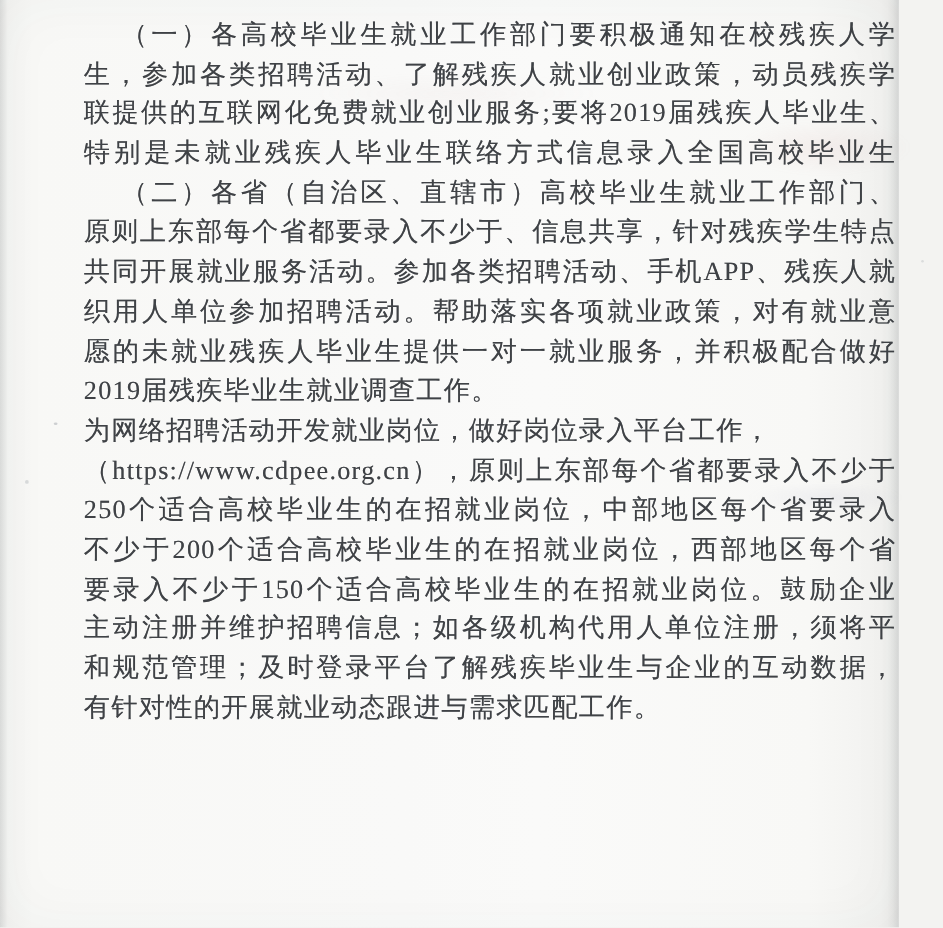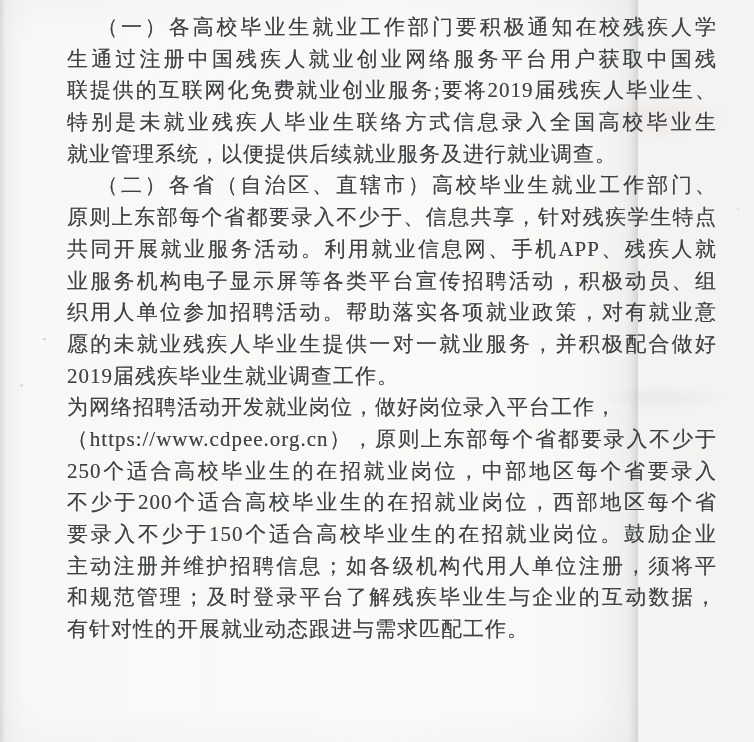--- a/index.html
+++ b/index.html
@@ -4,21 +4,21 @@
 <style>
   html, body {
     margin: 0; padding: 0;
     width: 754px; height: 742px;
     overflow: hidden;
     background: #f3f3f1;
     font-family: "Liberation Serif", "DejaVu Serif", serif;
   }
   .page {
     position: relative;
-    width: 638px; height: 742px;
+    width: 719px; height: 742px;
     background: linear-gradient(90deg,
       #ececea 0px, #f4f4f2 7px, #f8f8f6 26px,
       #f9f9f8 45%, #fafaf9 60%,
       #f8f8f6 90%, #f2f2f0 98%, #e9e9e7 100%);
   }
   .page::after {
     content: "";
     position: absolute; inset: 0;
     box-shadow: inset 0 0 48px rgba(60,64,70,0.04);
     pointer-events: none;
@@ -76,30 +76,28 @@
   <div class="bleed b2"></div>
   <div class="bleed b3"></div>
 
   <div class="speck s1"></div>
   <div class="speck s2"></div>
   <div class="speck s3"></div>
 
   <div class="content" style="color: rgb(63, 66, 70);">
       <div class="paragraph">
         <div class="line indent">（一）各高校毕业生就业工作部门要积极通知在校残疾人学</div>
-        <div class="line">生通过注册中国残疾人就业创业网络服务平台用户获取中国残</div>
+        <div class="line">生，参加各类招聘活动、了解残疾人就业创业政策，动员残疾学</div>
         <div class="line">联提供的互联网化免费就业创业服务;要将2019届残疾人毕业生、</div>
         <div class="line">特别是未就业残疾人毕业生联络方式信息录入全国高校毕业生</div>
-        <div class="line short">就业管理系统，以便提供后续就业服务及进行就业调查。</div>
       </div>
       <div class="paragraph">
         <div class="line indent">（二）各省（自治区、直辖市）高校毕业生就业工作部门、</div>
         <div class="line">原则上东部每个省都要录入不少于、信息共享，针对残疾学生特点</div>
-        <div class="line">共同开展就业服务活动。利用就业信息网、手机APP、残疾人就</div>
-        <div class="line">业服务机构电子显示屏等各类平台宣传招聘活动，积极动员、组</div>
+        <div class="line">共同开展就业服务活动。参加各类招聘活动、手机APP、残疾人就</div>
         <div class="line">织用人单位参加招聘活动。帮助落实各项就业政策，对有就业意</div>
         <div class="line">愿的未就业残疾人毕业生提供一对一就业服务，并积极配合做好</div>
         <div class="line short">2019届残疾毕业生就业调查工作。</div>
       </div>
       <div class="paragraph">
         <div class="line short">为网络招聘活动开发就业岗位，做好岗位录入平台工作，</div>
         <div class="line">（https://www.cdpee.org.cn），原则上东部每个省都要录入不少于</div>
         <div class="line">250个适合高校毕业生的在招就业岗位，中部地区每个省要录入</div>
         <div class="line">不少于200个适合高校毕业生的在招就业岗位，西部地区每个省</div>
         <div class="line">要录入不少于150个适合高校毕业生的在招就业岗位。鼓励企业</div>

